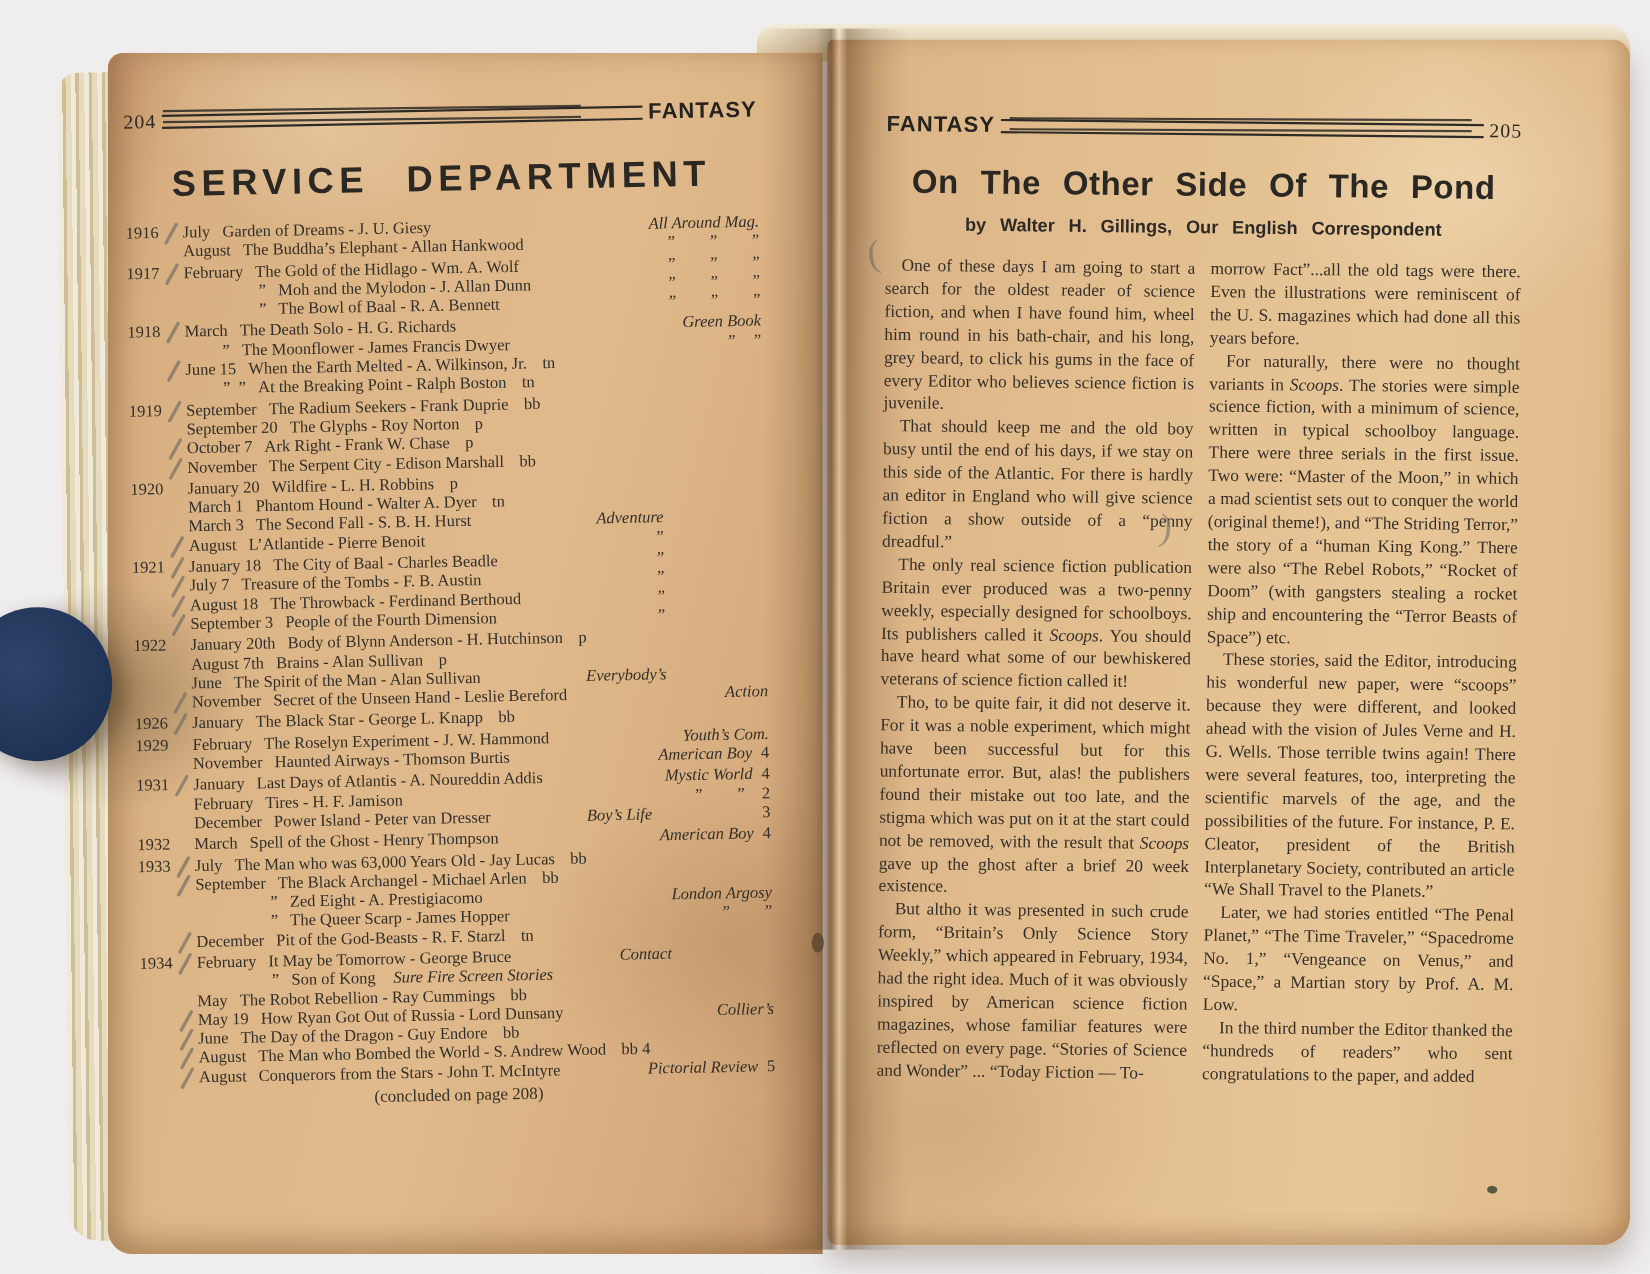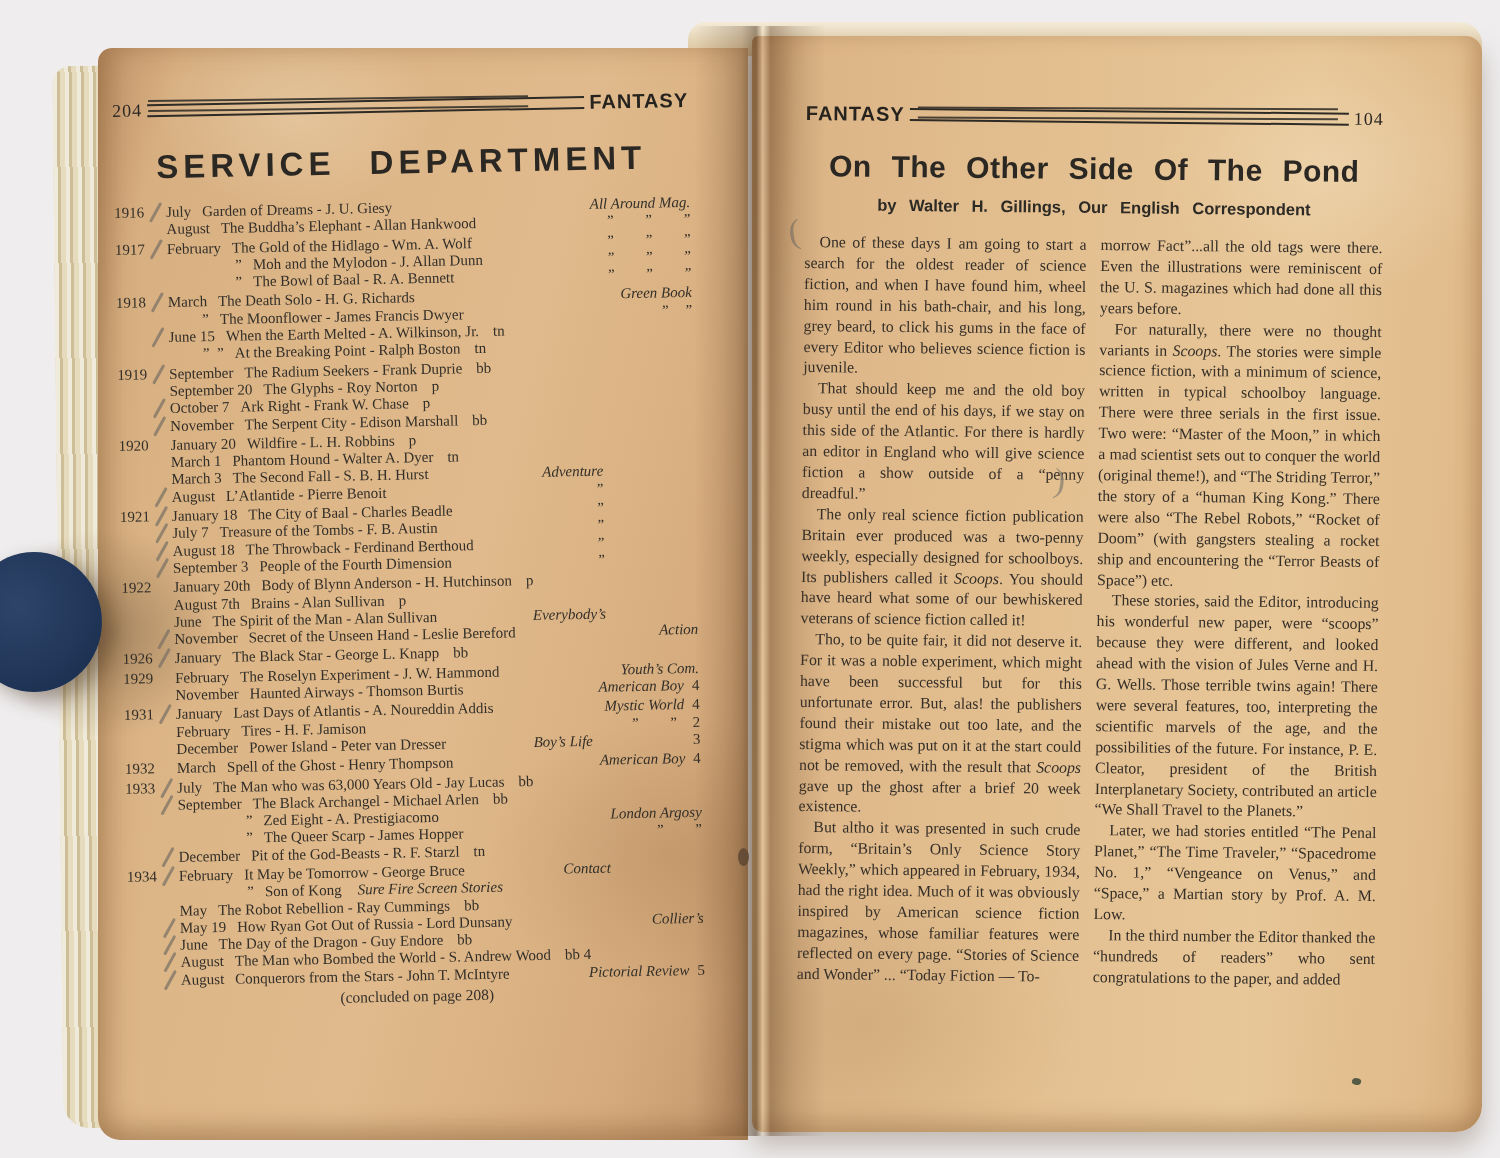--- a/index.html
+++ b/index.html
@@ -391,21 +391,21 @@
         </div>
       </div>
     <div class="lp-footer">(concluded on page 208)</div>
   </div>
 
   <div class="rp-content">
     <div class="header-row">
       <span class="masthead">FANTASY</span>
       <span class="hrule"></span>
       <span class="hrule-extra" style="right:46px;top:2px;width:420px;transform:rotate(-.35deg);"></span>
-      <span class="pagenum">104</span>
+      <span class="pagenum">205</span>
     </div>
     <div class="rp-title">On The Other Side Of The Pond</div>
     <div class="rp-byline">by Walter H. Gillings, Our English Correspondent</div>
     <div class="cols">
       <div class="col">
         <span class="paren paren-open">(</span>
         <span class="paren paren-close">)</span>
       <p>One of these days I am going to start a search for the oldest reader of science fiction, and when I have found him, wheel him round in his bath-chair, and his long, grey beard, to click his gums in the face of every Editor who believes science fiction is juvenile.</p>
           <p>That should keep me and the old boy busy until the end of his days, if we stay on this side of the Atlantic.  For there is hardly an editor in England who will give science fiction a show outside of a “penny dreadful.”</p>
           <p>The only real science fiction publication Britain ever produced was a two-penny weekly, especially designed for schoolboys.  Its publishers called it <i>Scoops</i>.  You should have heard what some of our bewhiskered veterans of science fiction called it!</p>

